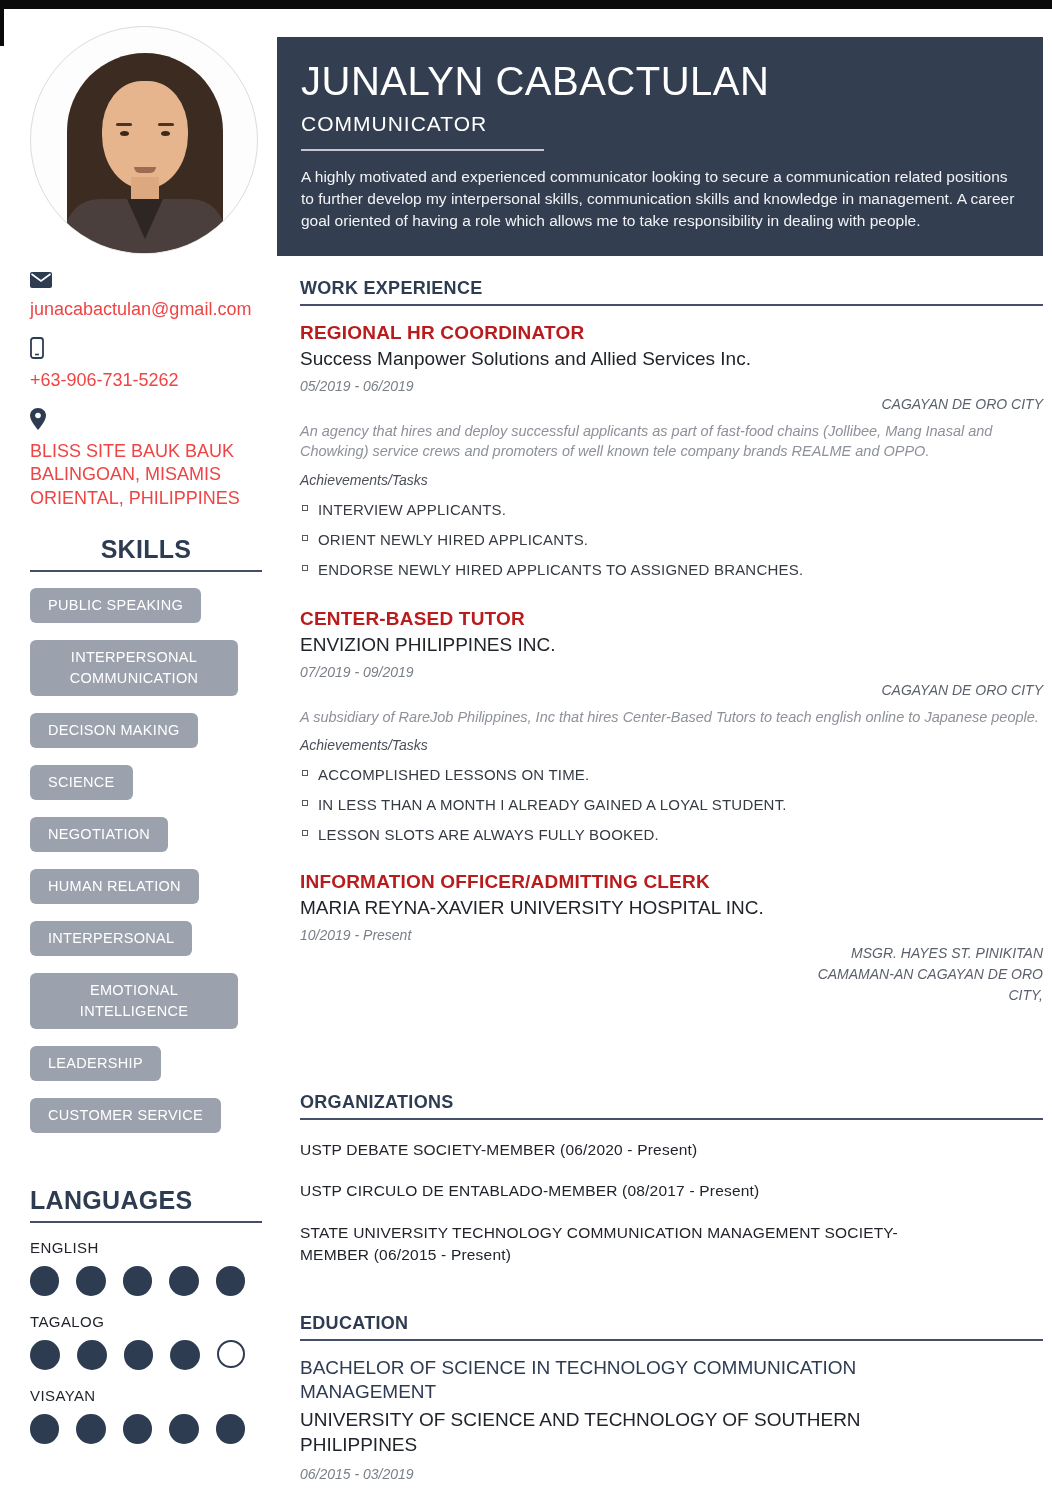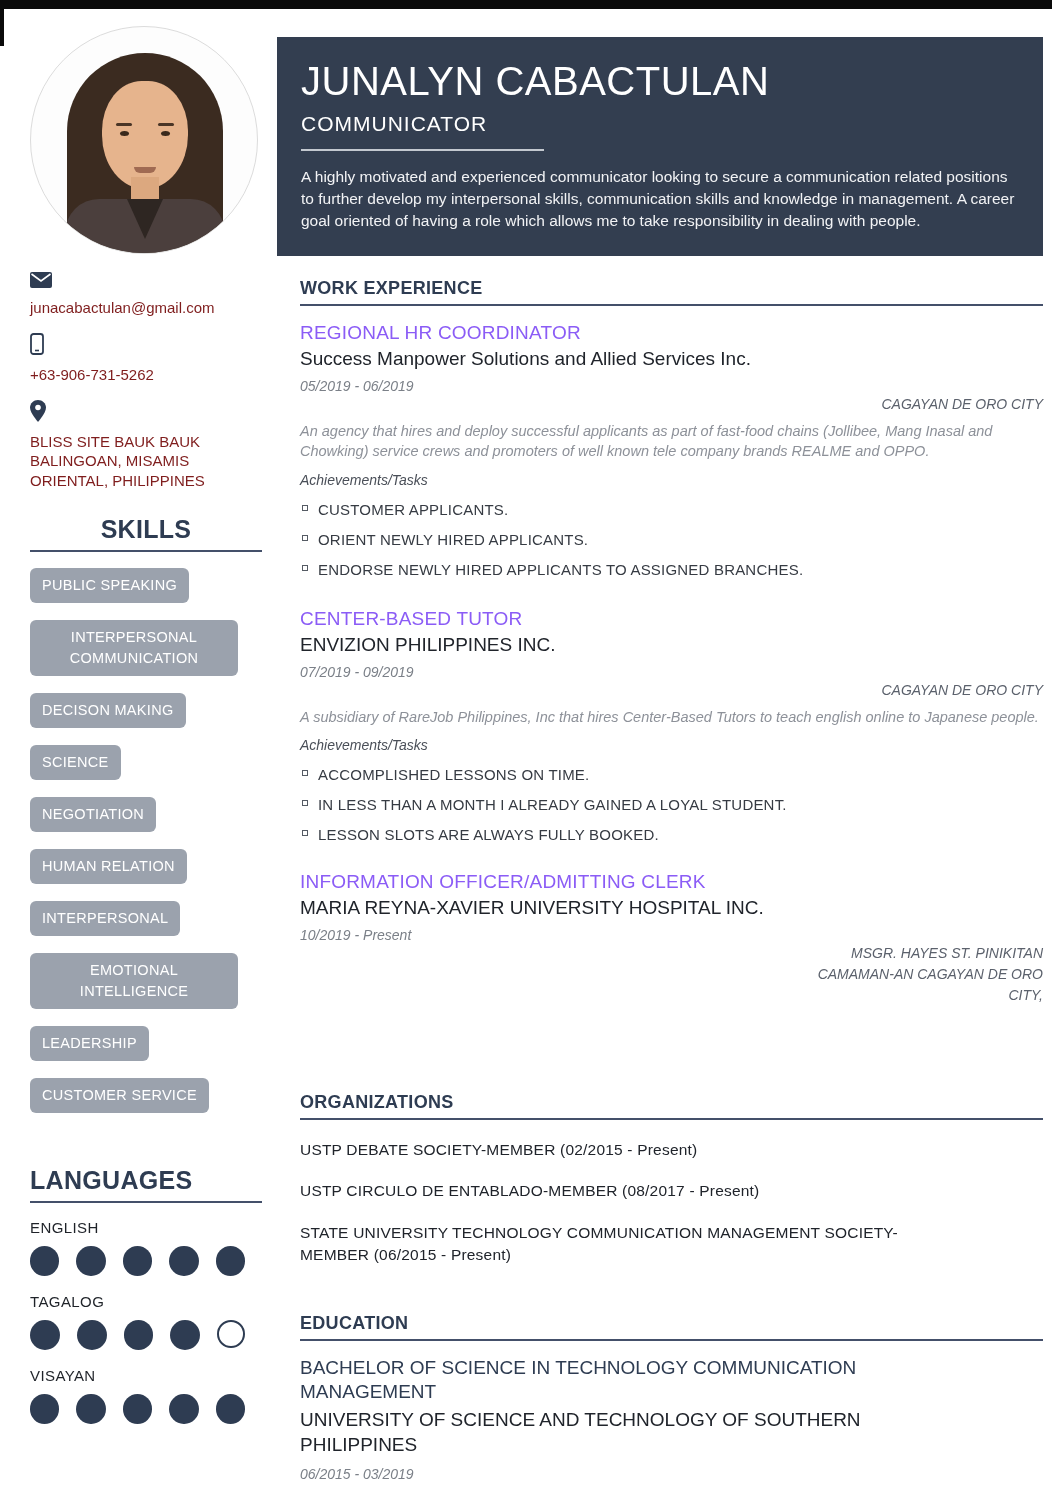--- a/index.html
+++ b/index.html
@@ -19,47 +19,47 @@
   .photo .brow { position:absolute; width:16px; height:3px; background:#4a3526; border-radius:2px; top:96px; }
   .photo .eye { position:absolute; width:9px; height:5px; background:#3a2a1d; border-radius:50%; top:104px; }
   .photo .mouth { position:absolute; left:103px; top:140px; width:22px; height:6px; background:#a06a52; border-radius:0 0 10px 10px; }
   .photo .neck { position:absolute; left:100px; top:150px; width:28px; height:32px; background:#dca87f; }
   .photo .blazer { position:absolute; left:34px; top:172px; width:160px; height:60px; background:#4b3f3d; border-radius:34px 34px 0 0; }
   .photo .vneck { position:absolute; left:96px; top:172px; width:36px; height:40px; background:#2e2622; clip-path:polygon(0 0,100% 0,50% 100%); }
 
   .contact { margin-top:18px; }
   .contact-item { margin-bottom:15px; }
   .contact-item .cicon { display:block; margin-bottom:6px; }
-  .contact-item .ctext { font-size:15px; color:#7f1d1d; line-height:1.32;text-align:right; }
+  .contact-item .ctext { font-size:18px; color:#ef4444; line-height:1.32;text-align:right; }
 
   .side-heading { font-size:25px; font-weight:bold; color:#2e3c52; letter-spacing:0.3px; padding-bottom:6px; border-bottom:2px solid #44506a; margin-bottom:16px; }
   .skills-sec { margin-top:24px;text-align:center; }
   .tags { display:flex; flex-direction:column; align-items:flex-start; }
-  .tag { background:#9ba2ad; color:#ffffff; font-size:14.5px; letter-spacing:0.3px; padding:7px 12px; border-radius:6px; margin-bottom:17px; line-height:1.45; max-width:208px; }
+  .tag { background:#9ba2ad; color:#ffffff; font-size:14.5px; letter-spacing:0.3px; padding:7px 18px; border-radius:6px; margin-bottom:17px; line-height:1.45; max-width:208px; }
 
   .langs-sec { margin-top:36px; }
   .lang { margin-bottom:17px; }
   .lang-name { font-size:15px; color:#1f2329; letter-spacing:0.4px; margin-bottom:10px; }
   .dots { display:flex; }
   .dot { width:30px; height:30px; border-radius:50%; background:#2e3c52; margin-right:17px; }
   .dot.empty { background:#fff; border:2px solid #2e3c52; width:28px; height:28px; }
 
   
   .main { position:absolute; left:277px; top:37px; width:766px; }
   .band { background:#333e50; color:#fff; padding:22px 24px 24px 24px; }
   .band .name { font-size:40px; font-weight:400; letter-spacing:0.5px; }
   .band .role { font-size:21px; letter-spacing:1px; margin-top:8px; font-weight:400; }
   .band .rule { width:243px; height:2px; background:#c3c8cf; margin-top:13px; }
   .band .summary { font-size:15.5px; line-height:1.42; margin-top:15px; color:#f2f3f5; }
 
   .content { padding:0 0 0 23px; }
   .sec-heading { font-size:18px; font-weight:bold; color:#2e3c52; letter-spacing:0.3px; margin-top:22px; padding-bottom:5px; border-bottom:2px solid #44506a; }
 
   .job { margin-top:16px; }
-  .job-title { font-size:19px; font-weight:normal; color:#8b5cf6; letter-spacing:0.2px; }
+  .job-title { font-size:19px; font-weight:bold; color:#b91c1c; letter-spacing:0.2px; }
   .job-company { font-size:19px; color:#20242b; margin-top:4px; font-weight:400; }
   .job-meta { display:flex; justify-content:space-between; margin-top:8px;flex-direction:column; }
   .job-dates { font-size:14px; font-style:italic; color:#7b8088; }
   .job-loc { font-size:14px; font-style:italic; color:#5b616c; text-align:right; white-space:pre-line; line-height:1.5; }
   .job-desc { font-size:14.5px; font-style:italic; color:#8d9199; line-height:1.4; margin-top:6px; }
   .tasks-label { font-size:14px; font-style:italic; color:#4a4f58; margin-top:10px; }
   .task { display:flex; align-items:flex-start; margin-top:13px; font-size:15px; color:#363b43; letter-spacing:0.2px; }
   .task .sq { flex:0 0 auto; width:6px; height:6px; border:1.5px solid #555b64; margin:4px 10px 0 2px; }
 
   .plain-item { font-size:15.5px; color:#20242b; margin-top:19px; line-height:1.45; letter-spacing:0.2px; }
@@ -193,21 +193,21 @@
         <div class="job-title">REGIONAL HR COORDINATOR</div>
         <div class="job-company">Success Manpower Solutions and Allied Services Inc.</div>
         <div class="job-meta">
           <span class="job-dates">05/2019 - 06/2019</span>
           <span class="job-loc">CAGAYAN DE ORO CITY</span>
         </div>
         <div class="job-desc">An agency that hires and deploy successful applicants as part of fast-food chains (Jollibee, Mang Inasal and Chowking) service crews and promoters of well known tele company brands REALME and OPPO.</div>
         <div class="tasks-label">Achievements/Tasks</div>
         <div class="task">
             <span class="sq"></span>
-            <span>CUSTOMER APPLICANTS.</span>
+            <span>INTERVIEW APPLICANTS.</span>
           </div>
         <div class="task">
             <span class="sq"></span>
             <span>ORIENT NEWLY HIRED APPLICANTS.</span>
           </div>
         <div class="task">
             <span class="sq"></span>
             <span>ENDORSE NEWLY HIRED APPLICANTS TO ASSIGNED BRANCHES.</span>
           </div>
       </div>
@@ -240,21 +240,21 @@
         <div class="job-company">MARIA REYNA-XAVIER UNIVERSITY HOSPITAL INC.</div>
         <div class="job-meta">
           <span class="job-dates">10/2019 - Present</span>
           <span class="job-loc">MSGR. HAYES ST. PINIKITAN
 CAMAMAN-AN CAGAYAN DE ORO
 CITY,</span>
         </div>
       </div>
 
       <div class="sec-heading" style="margin-top:86px">ORGANIZATIONS</div>
-      <div class="plain-item">USTP DEBATE SOCIETY-MEMBER (02/2015 - Present)</div>
+      <div class="plain-item">USTP DEBATE SOCIETY-MEMBER (06/2020 - Present)</div>
       <div class="plain-item">USTP CIRCULO DE ENTABLADO-MEMBER (08/2017 - Present)</div>
       <div class="plain-item" style="max-width:660px">STATE UNIVERSITY TECHNOLOGY COMMUNICATION MANAGEMENT SOCIETY-MEMBER (06/2015 - Present)</div>
 
       <div class="sec-heading" style="margin-top:46px">EDUCATION</div>
       <div class="edu">
         <div class="edu-degree" style="max-width:660px">BACHELOR OF SCIENCE IN TECHNOLOGY COMMUNICATION MANAGEMENT</div>
         <div class="edu-school" style="max-width:620px">UNIVERSITY OF SCIENCE AND TECHNOLOGY OF SOUTHERN PHILIPPINES</div>
         <div class="edu-dates">06/2015 - 03/2019</div>
       </div>
 

